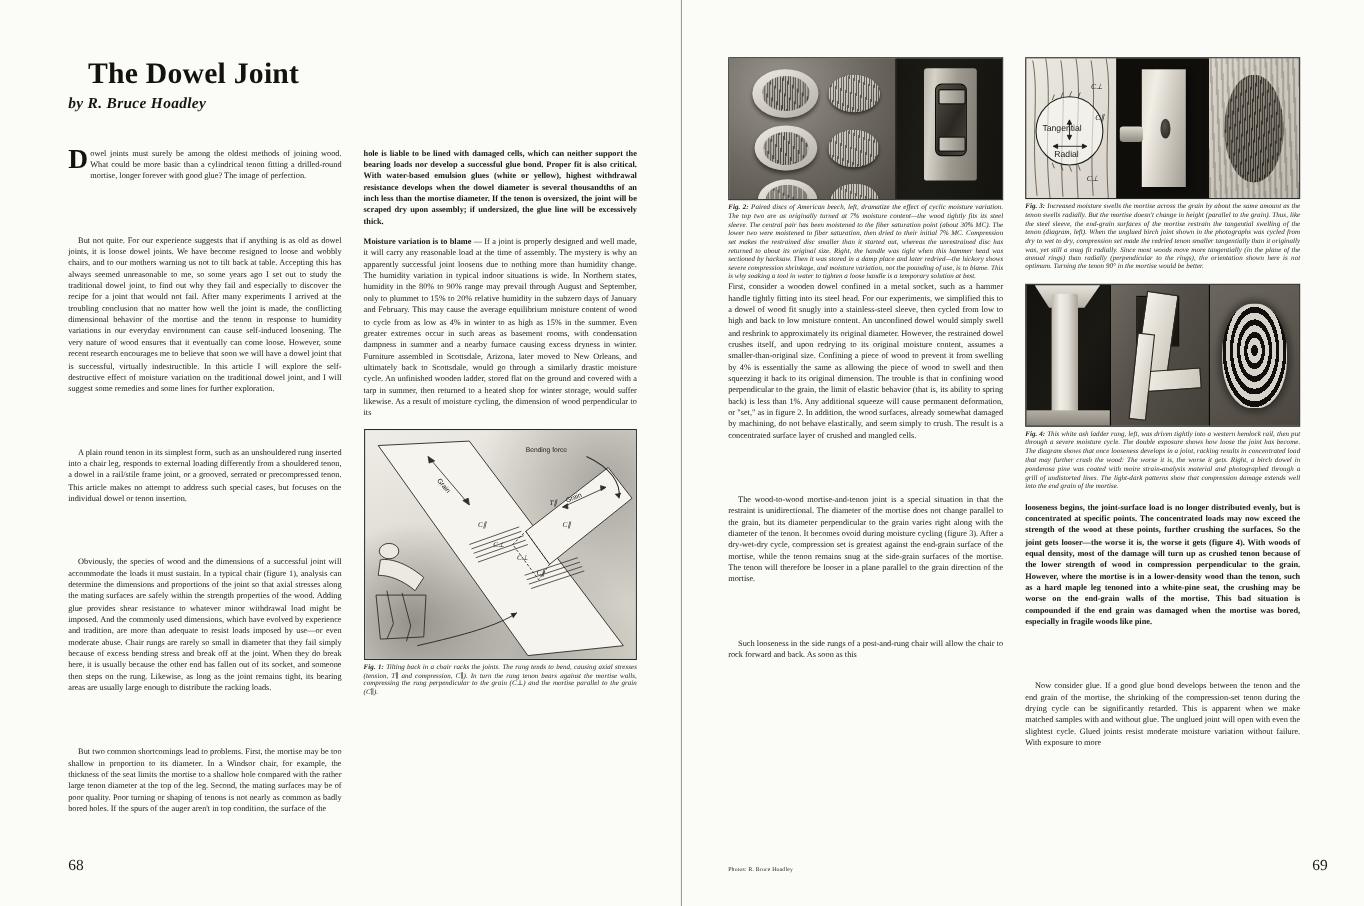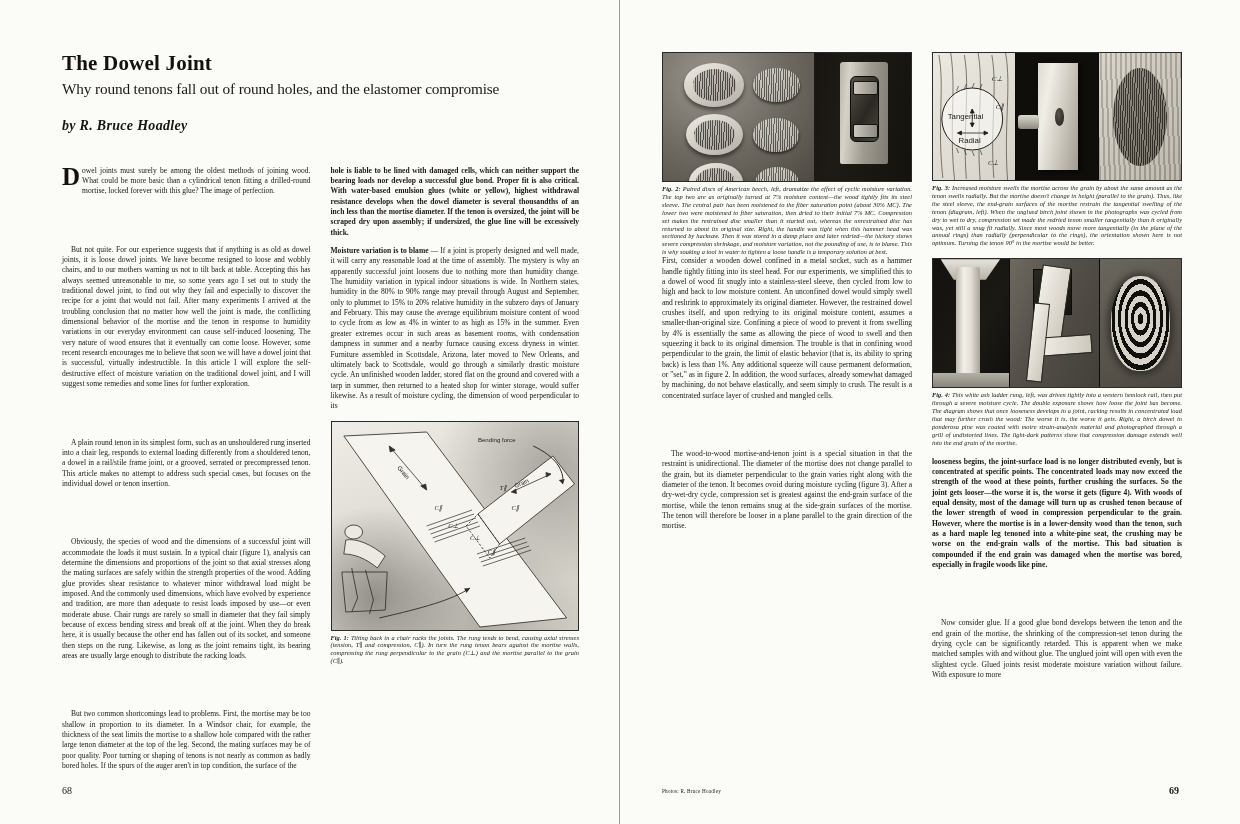--- a/index.html
+++ b/index.html
@@ -30,25 +30,25 @@
   .page-inner {
     position: absolute;
     box-sizing: border-box;
   }
 
   
   .lp-inner { left: 62px; top: 52px; right: 40px; bottom: 30px; }
 
   .title {
     font-family: "Liberation Serif", "DejaVu Serif", serif;
-    font-size: 21px;
+    font-size: 27px;
     font-weight: bold;
     letter-spacing: 0.2px;
     color: #14120f;
-    margin: 0 0 5px 0;
+    margin: 0 0 5px 18px;
     line-height: 1.1;
   }
   .subtitle {
     font-size: 15.3px;
     color: #1b1815;
     margin: 0 0 20px 0;
     line-height: 1.15;
     letter-spacing: -0.15px;
   }
   .byline {
@@ -91,26 +91,26 @@
     color: #14120f;
     font-family: "Liberation Serif", "DejaVu Serif", serif;
   }
   .runhead {
     font-weight: bold;
     margin-top: 48px;
   }
 
   .folio {
     position: absolute;
-    font-size: 10px;
+    font-size: 14px;
     color: #1a1712;
     text-align: right;
   }
   .folio-left  { left: 62px; bottom: 28px; }
-  .folio-right { right: 61px; bottom: 28px; font-weight: bold; }
+  .folio-right { right: 33px; bottom: 28px; }
 
   .credit {
     position: absolute;
     left: 662px;
     bottom: 30px;
     font-size: 5.2px;
     letter-spacing: 0.2px;
     color: #211e19;
   }
 
@@ -318,27 +318,26 @@
 </style>
 </head>
 <body>
 
 <div class="spread">
 
   <div class="page page-left">
     <div class="page-inner lp-inner">
 
       <h1 class="title">The Dowel Joint</h1>
-      <div class="subtitle">Why round tenons fall out of round holes, and the elastomer compromise</div>
       <div class="byline">by  R.  Bruce  Hoadley</div>
 
       <div class="cols-2">
 
         <div class="col">
-          <p class="bodytext dropcap-para"><span class="dropcap">D</span><span>owel joints must surely be among the oldest methods of joining wood. What could be more basic than a cylindrical tenon fitting a drilled-round mortise, locked forever with this glue? The image of perfection.</span></p>
+          <p class="bodytext dropcap-para"><span class="dropcap">D</span><span>owel joints must surely be among the oldest methods of joining wood. What could be more basic than a cylindrical tenon fitting a drilled-round mortise, longer forever with good glue? The image of perfection.</span></p>
           <p class="bodytext">But not quite. For our experience suggests that if anything is as old as dowel joints, it is loose dowel joints. We have become resigned to loose and wobbly chairs, and to our mothers warning us not to tilt back at table. Accepting this has always seemed unreasonable to me, so some years ago I set out to study the traditional dowel joint, to find out why they fail and especially to discover the recipe for a joint that would not fail. After many experiments I arrived at the troubling conclusion that no matter how well the joint is made, the conflicting dimensional behavior of the mortise and the tenon in response to humidity variations in our everyday environment can cause self-induced loosening. The very nature of wood ensures that it eventually can come loose. However, some recent research encourages me to believe that soon we will have a dowel joint that is successful, virtually indestructible. In this article I will explore the self-destructive effect of moisture variation on the traditional dowel joint, and I will suggest some remedies and some lines for further exploration.</p>
           <p class="bodytext">A plain round tenon in its simplest form, such as an unshouldered rung inserted into a chair leg, responds to external loading differently from a shouldered tenon, a dowel in a rail/stile frame joint, or a grooved, serrated or precompressed tenon. This article makes no attempt to address such special cases, but focuses on the individual dowel or tenon insertion.</p>
           <p class="bodytext">Obviously, the species of wood and the dimensions of a successful joint will accommodate the loads it must sustain. In a typical chair (figure 1), analysis can determine the dimensions and proportions of the joint so that axial stresses along the mating surfaces are safely within the strength properties of the wood. Adding glue provides shear resistance to whatever minor withdrawal load might be imposed. And the commonly used dimensions, which have evolved by experience and tradition, are more than adequate to resist loads imposed by use—or even moderate abuse. Chair rungs are rarely so small in diameter that they fail simply because of excess bending stress and break off at the joint. When they do break here, it is usually because the other end has fallen out of its socket, and someone then steps on the rung. Likewise, as long as the joint remains tight, its bearing areas are usually large enough to distribute the racking loads.</p>
           <p class="bodytext">But two common shortcomings lead to problems. First, the mortise may be too shallow in proportion to its diameter. In a Windsor chair, for example, the thickness of the seat limits the mortise to a shallow hole compared with the rather large tenon diameter at the top of the leg. Second, the mating surfaces may be of poor quality. Poor turning or shaping of tenons is not nearly as common as badly bored holes. If the spurs of the auger aren't in top condition, the surface of the</p>
         </div>
 
         <div class="col">
           <p class="bodytext noindent">hole is liable to be lined with damaged cells, which can neither support the bearing loads nor develop a successful glue bond. Proper fit is also critical. With water-based emulsion glues (white or yellow), highest withdrawal resistance develops when the dowel diameter is several thousandths of an inch less than the mortise diameter. If the tenon is oversized, the joint will be scraped dry upon assembly; if undersized, the glue line will be excessively thick.</p>
           <p class="bodytext" style="text-indent:0;margin-top:8px"><span class="runhead">Moisture variation is to blame</span><span> — If a joint is properly designed and well made, it will carry any reasonable load at the time of assembly. The mystery is why an apparently successful joint loosens due to nothing more than humidity change. The humidity variation in typical indoor situations is wide. In Northern states, humidity in the 80% to 90% range may prevail through August and September, only to plummet to 15% to 20% relative humidity in the subzero days of January and February. This may cause the average equilibrium moisture content of wood to cycle from as low as 4% in winter to as high as 15% in the summer. Even greater extremes occur in such areas as basement rooms, with condensation dampness in summer and a nearby furnace causing excess dryness in winter. Furniture assembled in Scottsdale, Arizona, later moved to New Orleans, and ultimately back to Scottsdale, would go through a similarly drastic moisture cycle. An unfinished wooden ladder, stored flat on the ground and covered with a tarp in summer, then returned to a heated shop for winter storage, would suffer likewise. As a result of moisture cycling, the dimension of wood perpendicular to its</span></p>
 
@@ -433,20 +432,21 @@
                     </div>
                   </div>
                 </div>
               </div>
             </div>
             <div class="caption"><b>Fig. 2:</b> <span>Paired discs of American beech, left, dramatize the effect of cyclic moisture variation. The top two are as originally turned at 7% moisture content—the wood tightly fits its steel sleeve. The central pair has been moistened to the fiber saturation point (about 30% MC). The lower two were moistened to fiber saturation, then dried to their initial 7% MC. Compression set makes the restrained disc smaller than it started out, whereas the unrestrained disc has returned to about its original size. Right, the handle was tight when this hammer head was sectioned by hacksaw. Then it was stored in a damp place and later redried—the hickory shows severe compression shrinkage, and moisture variation, not the pounding of use, is to blame. This is why soaking a tool in water to tighten a loose handle is a temporary solution at best.</span></div>
           </div>
 
           <p class="bodytext">First, consider a wooden dowel confined in a metal socket, such as a hammer handle tightly fitting into its steel head. For our experiments, we simplified this to a dowel of wood fit snugly into a stainless-steel sleeve, then cycled from low to high and back to low moisture content. An unconfined dowel would simply swell and reshrink to approximately its original diameter. However, the restrained dowel crushes itself, and upon redrying to its original moisture content, assumes a smaller-than-original size. Confining a piece of wood to prevent it from swelling by 4% is essentially the same as allowing the piece of wood to swell and then squeezing it back to its original dimension. The trouble is that in confining wood perpendicular to the grain, the limit of elastic behavior (that is, its ability to spring back) is less than 1%. Any additional squeeze will cause permanent deformation, or "set," as in figure 2. In addition, the wood surfaces, already somewhat damaged by machining, do not behave elastically, and seem simply to crush. The result is a concentrated surface layer of crushed and mangled cells.</p>
           <p class="bodytext">The wood-to-wood mortise-and-tenon joint is a special situation in that the restraint is unidirectional. The diameter of the mortise does not change parallel to the grain, but its diameter perpendicular to the grain varies right along with the diameter of the tenon. It becomes ovoid during moisture cycling (figure 3). After a dry-wet-dry cycle, compression set is greatest against the end-grain surface of the mortise, while the tenon remains snug at the side-grain surfaces of the mortise. The tenon will therefore be looser in a plane parallel to the grain direction of the mortise.</p>
+          <p class="bodytext">Such looseness in the side rungs of a post-and-rung chair will allow the chair to rock forward and back. As soon as this</p>
         </div>
 
         <div class="col">
 
           <div class="figure fig3-wrap" style="margin-top:0">
             <div class="figframe">
               <div class="fig3-art">
                 <div class="fig3-d">
                   <svg viewBox="0 0 84 127" preserveAspectRatio="none">
                     <g stroke="#4a463f" stroke-width="0.7" fill="none">

